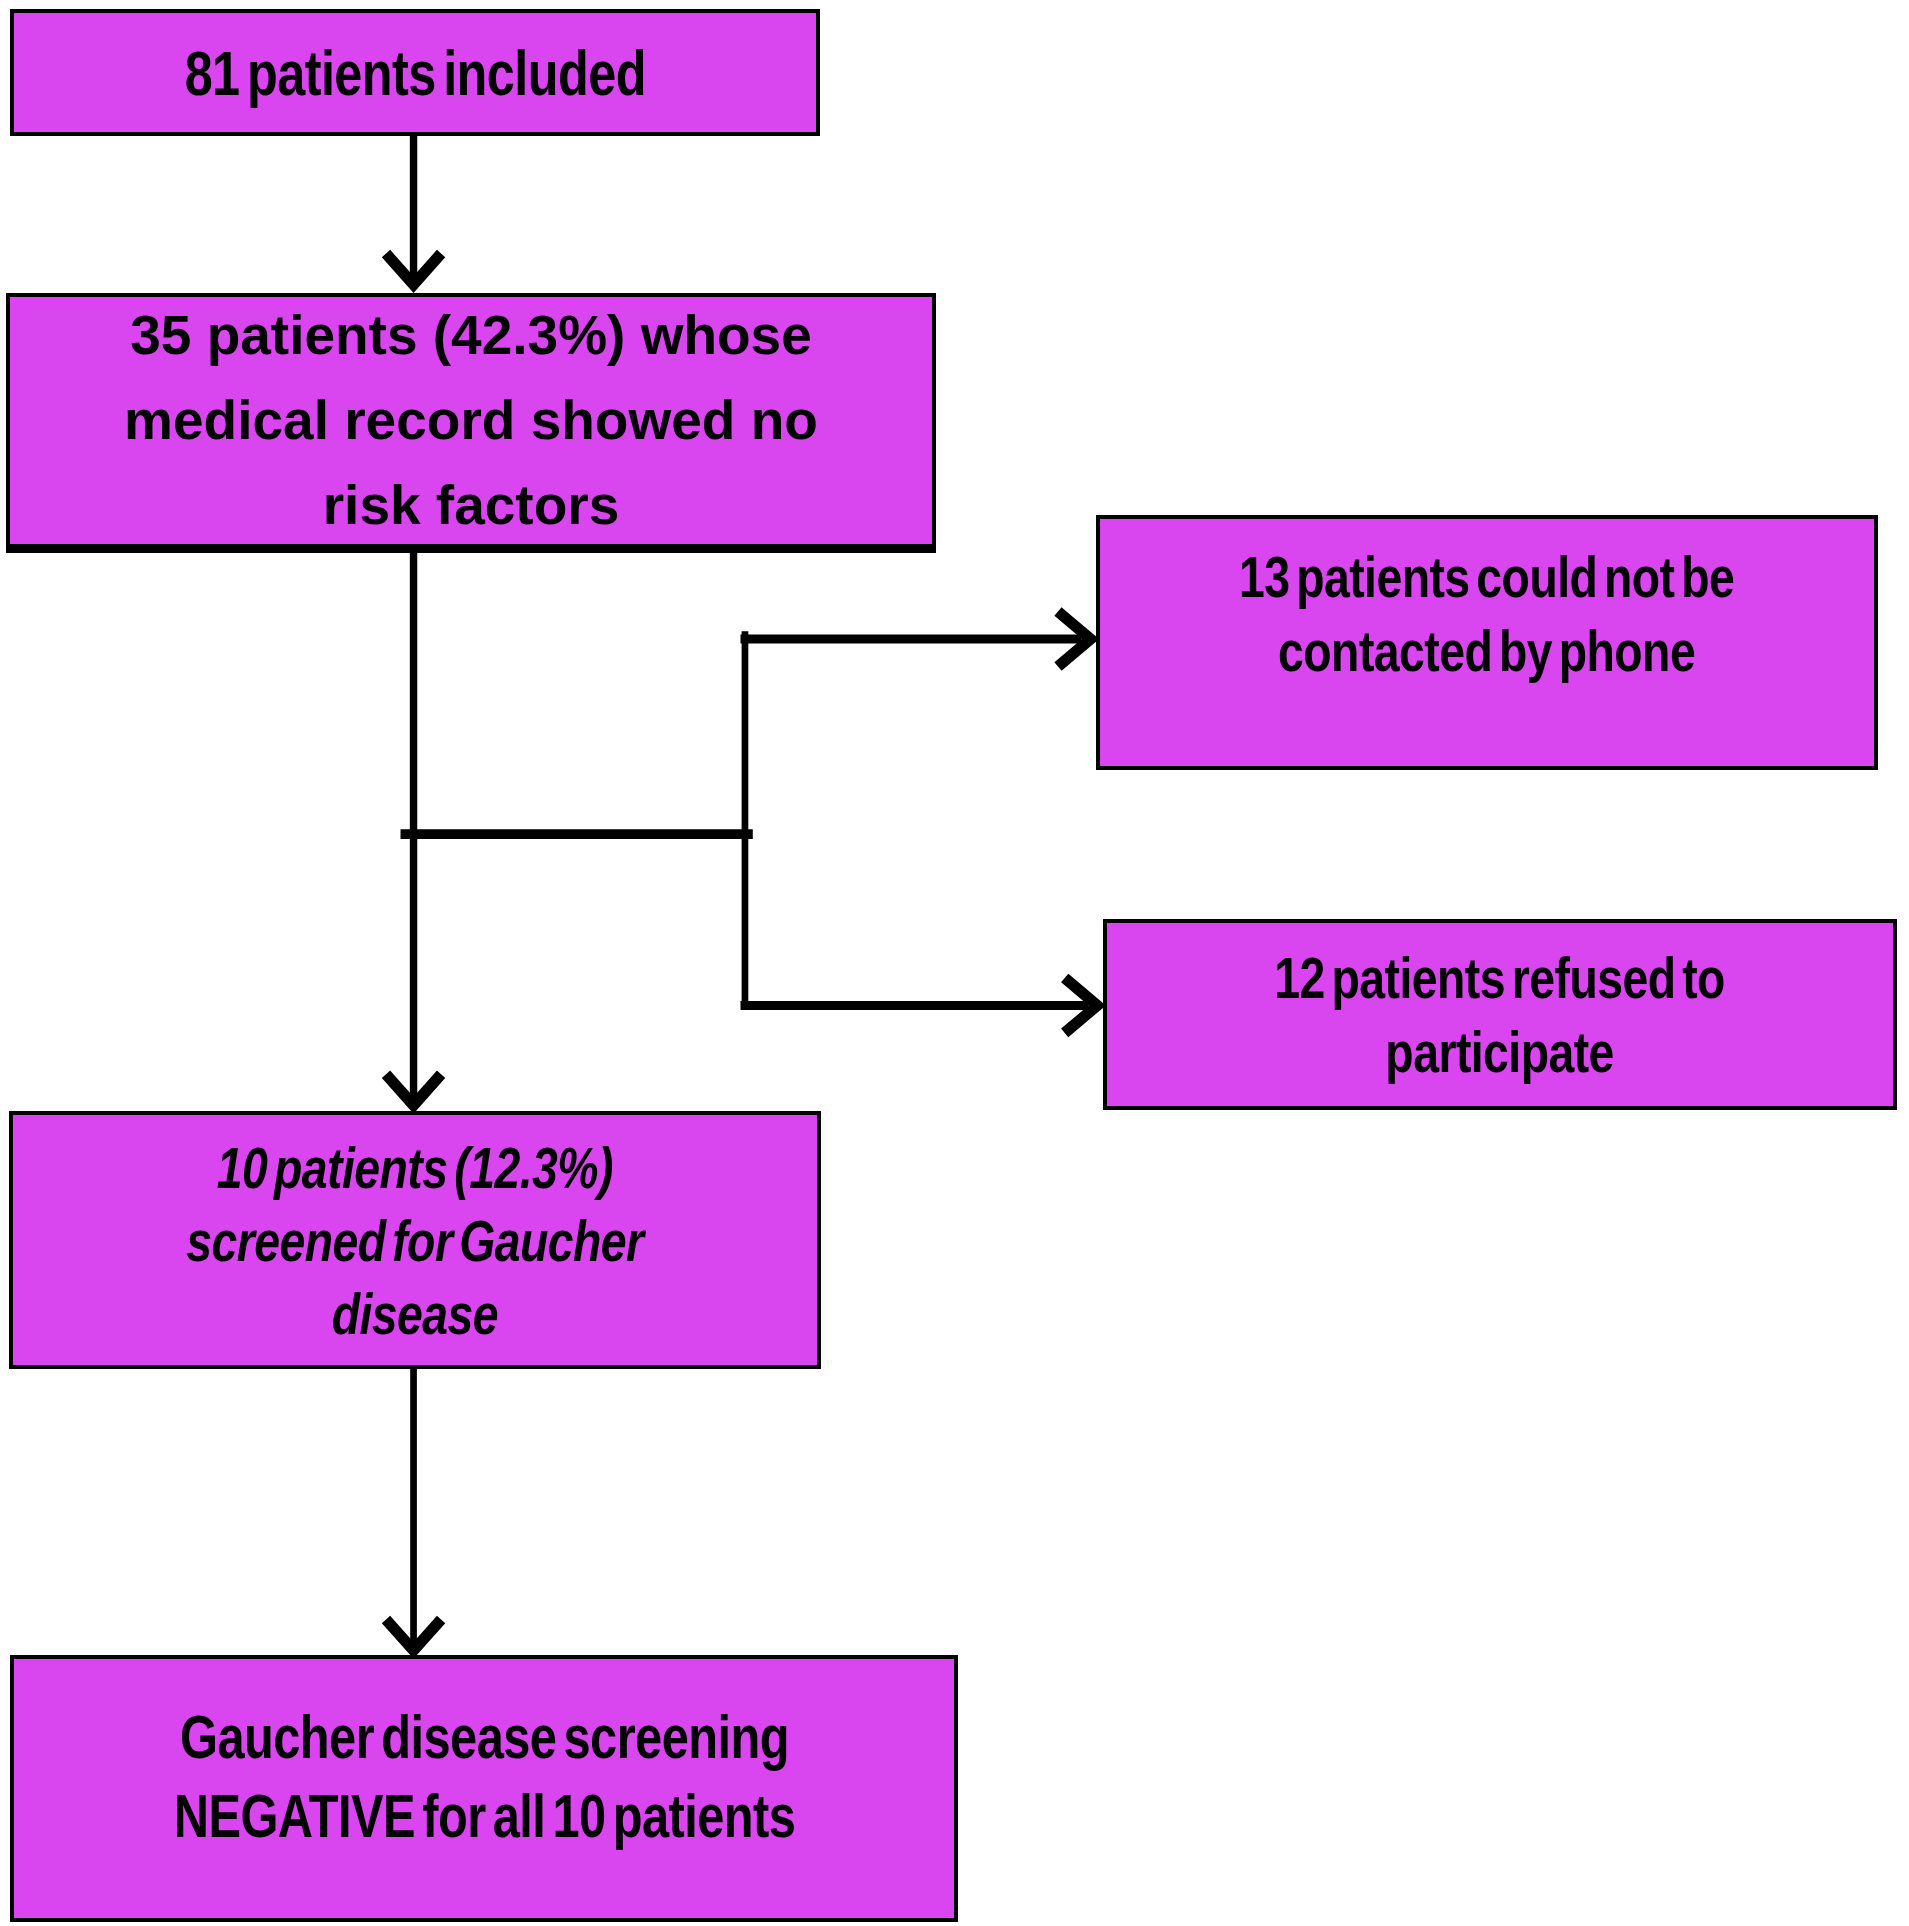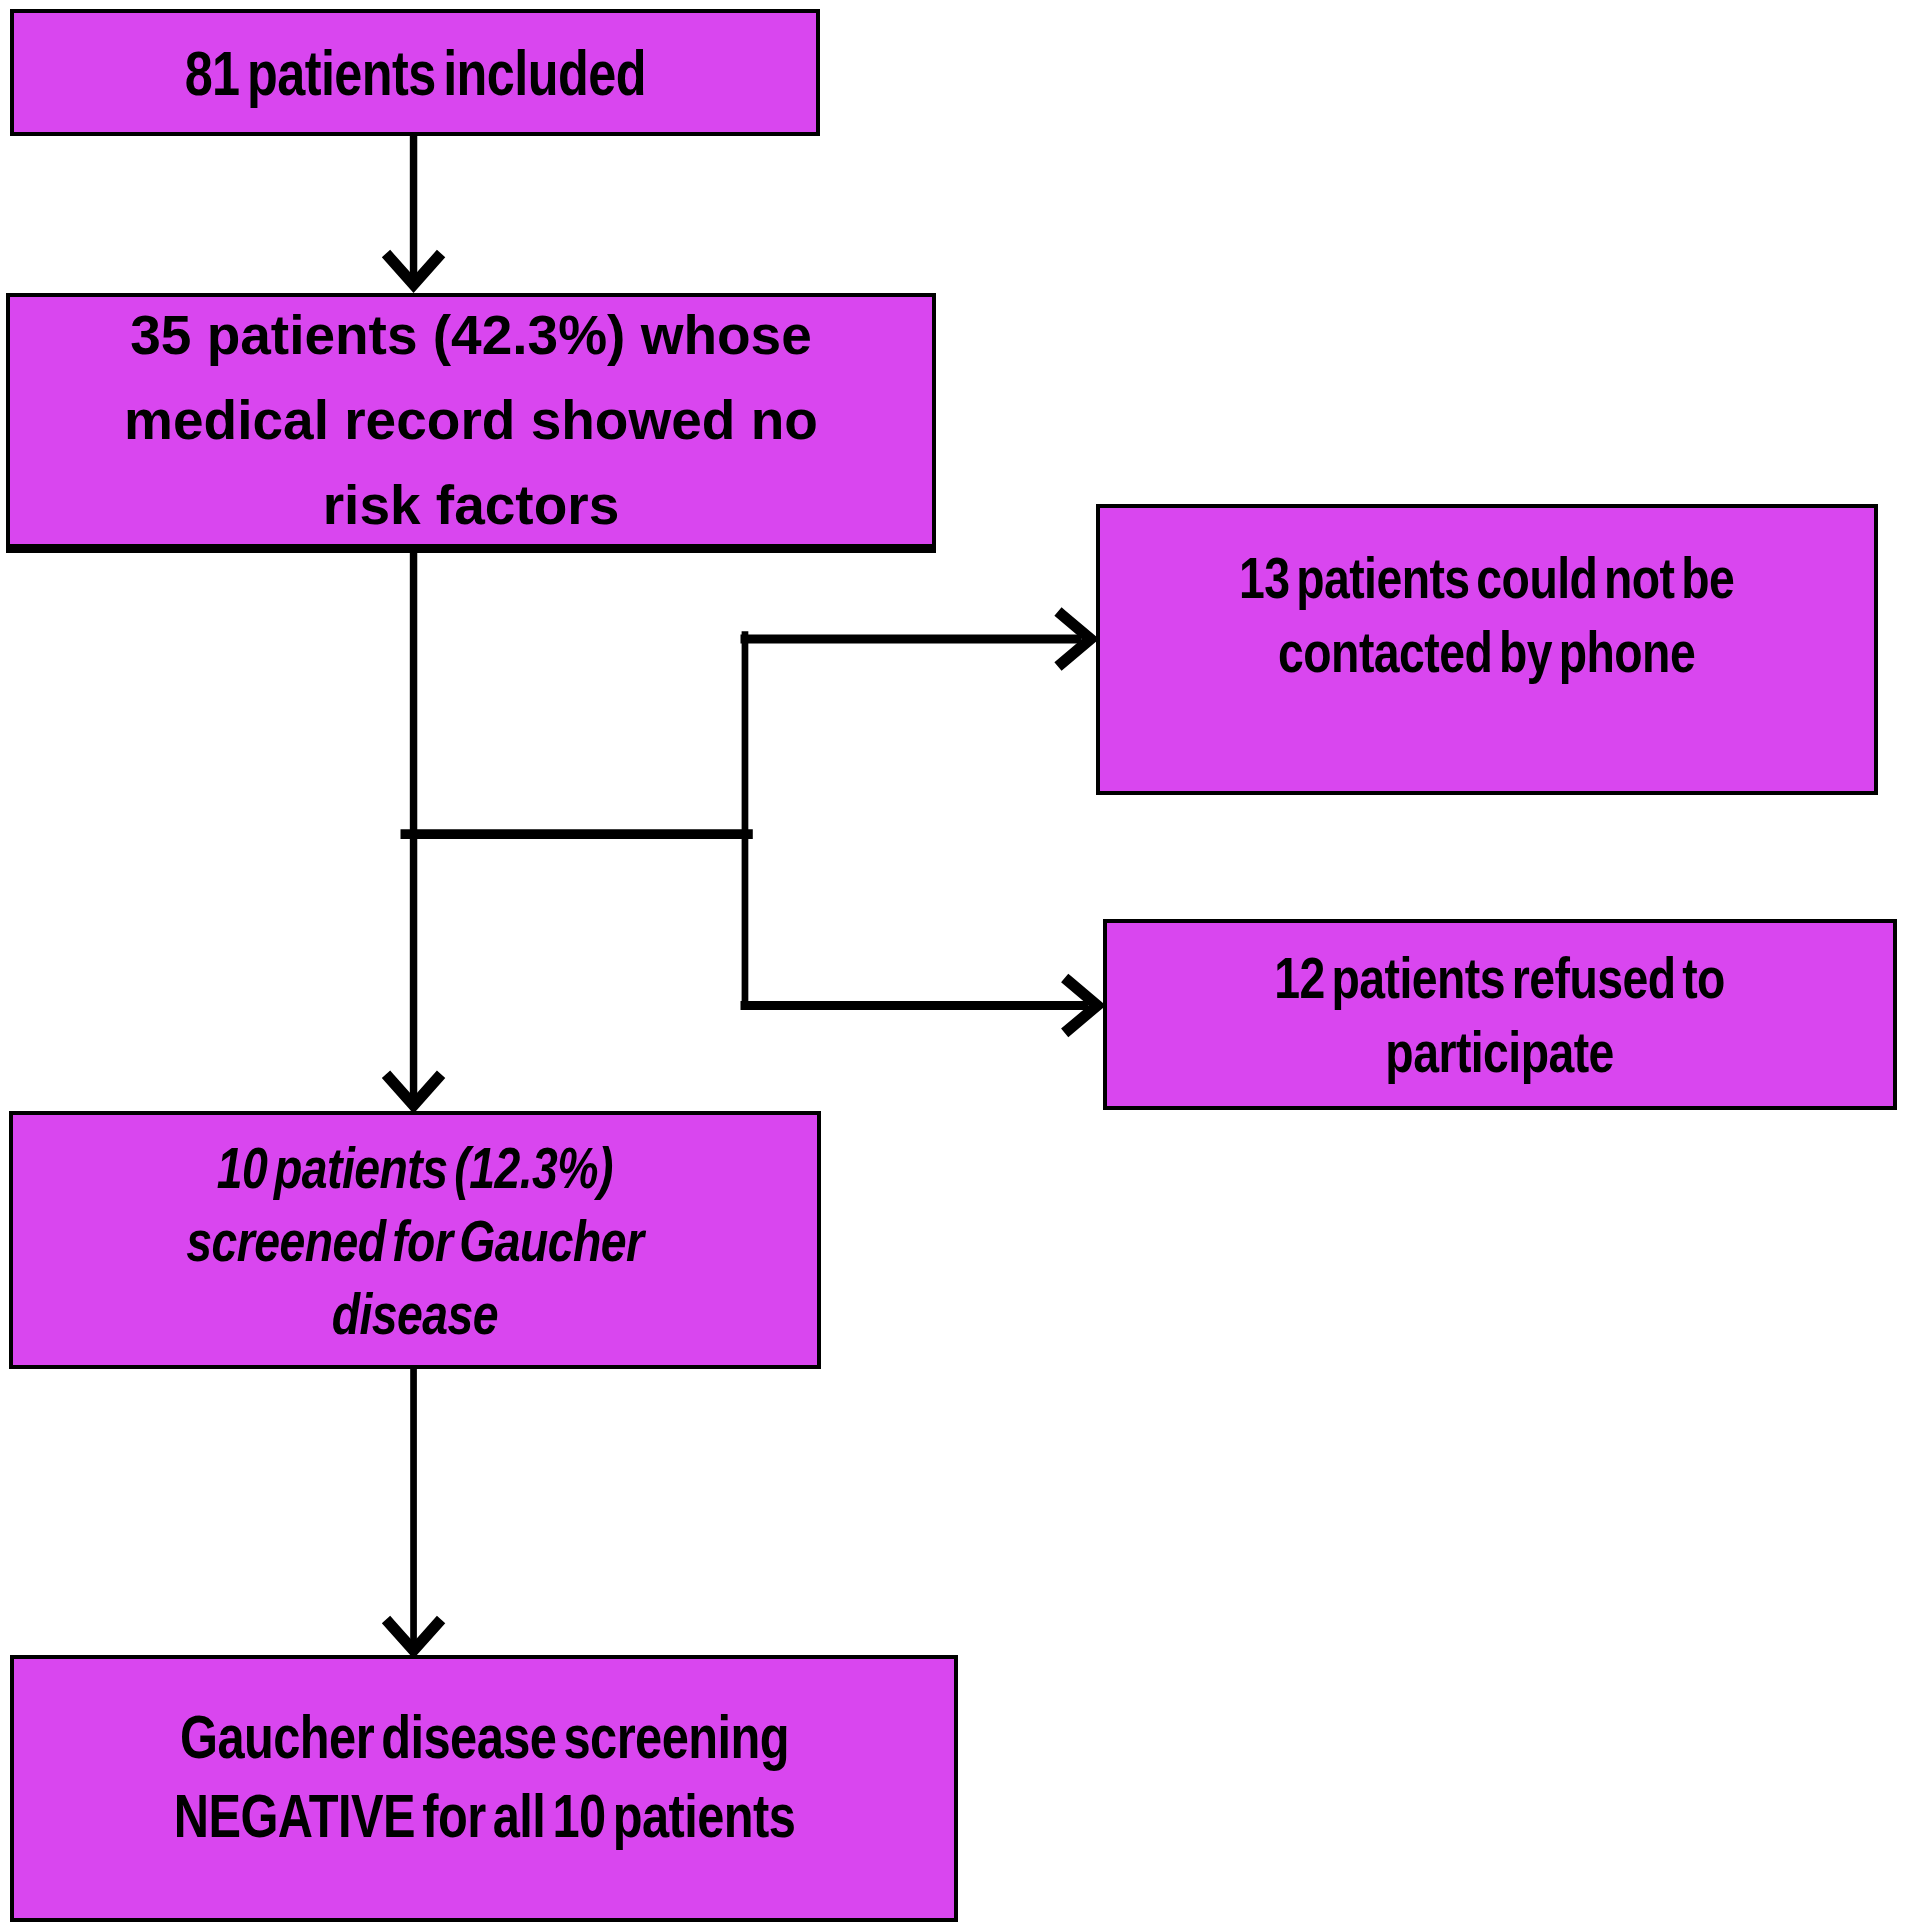--- a/index.html
+++ b/index.html
@@ -50,23 +50,23 @@
 
   
   #box-norisk {
     left: 6px; top: 293px; width: 930px; height: 260px;
     border-bottom-width: 9px;
   }
   #box-norisk .box-text { font-size: 55px; line-height: 85px; letter-spacing: 0; }
 
   
   #box-notcontacted {
-    left: 1096px; top: 504px; width: 782px; height: 291px;
+    left: 1096px; top: 515px; width: 782px; height: 255px;
     align-items: flex-start;
-    padding-top: 33px;
+    padding-top: 21px;
   }
   #box-notcontacted .box-text { font-size: 58px; line-height: 74px; }
 
   
   #box-refused {
     left: 1103px; top: 919px; width: 794px; height: 191px; align-items: center;
   }
   #box-refused .box-text { font-size: 58px; line-height: 74px; }
 
   

